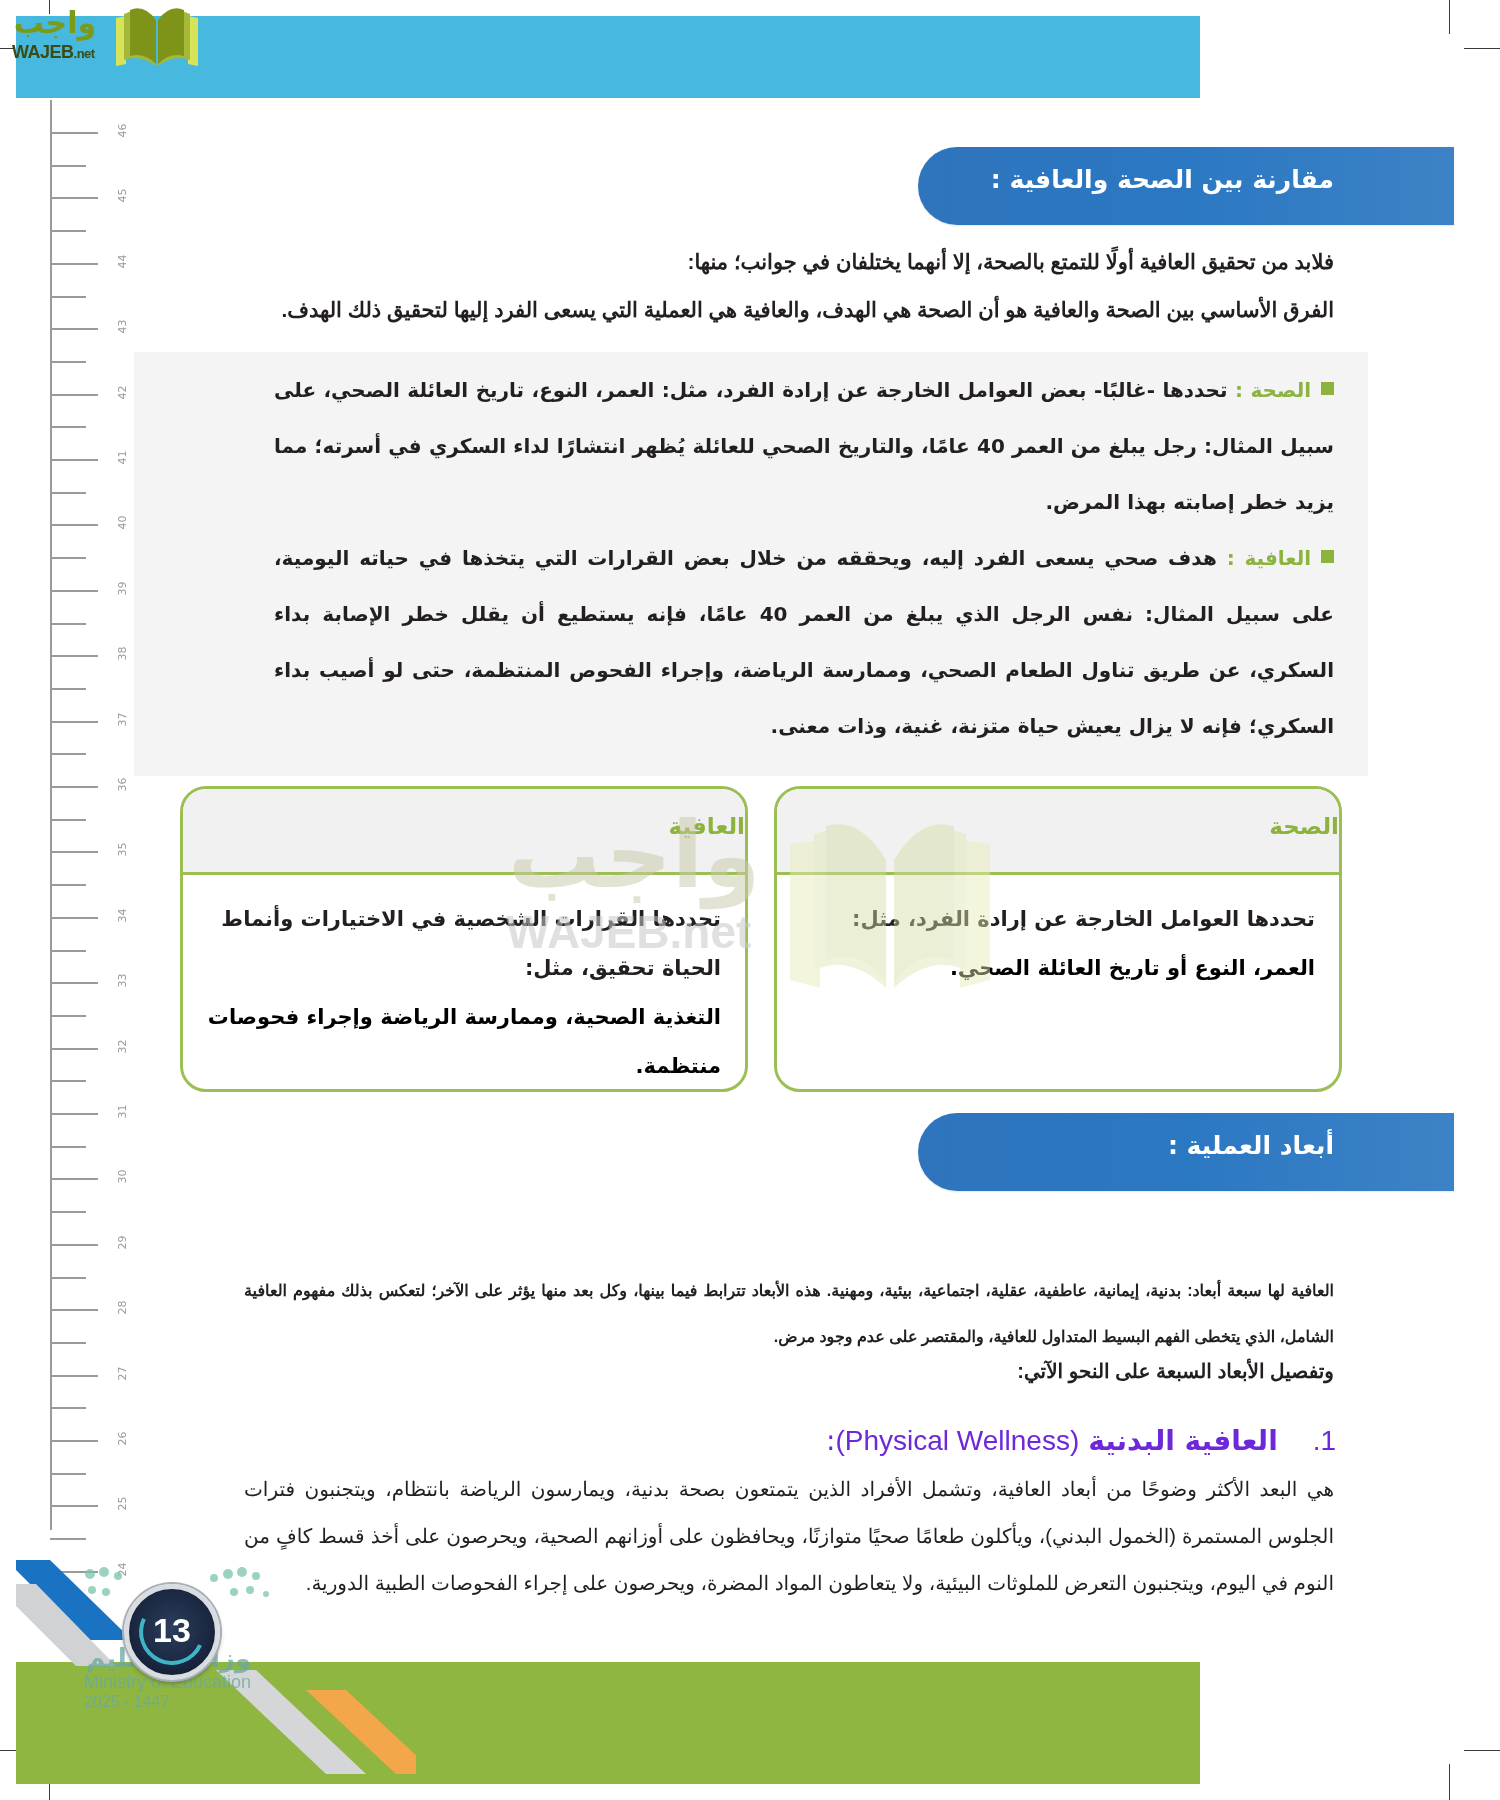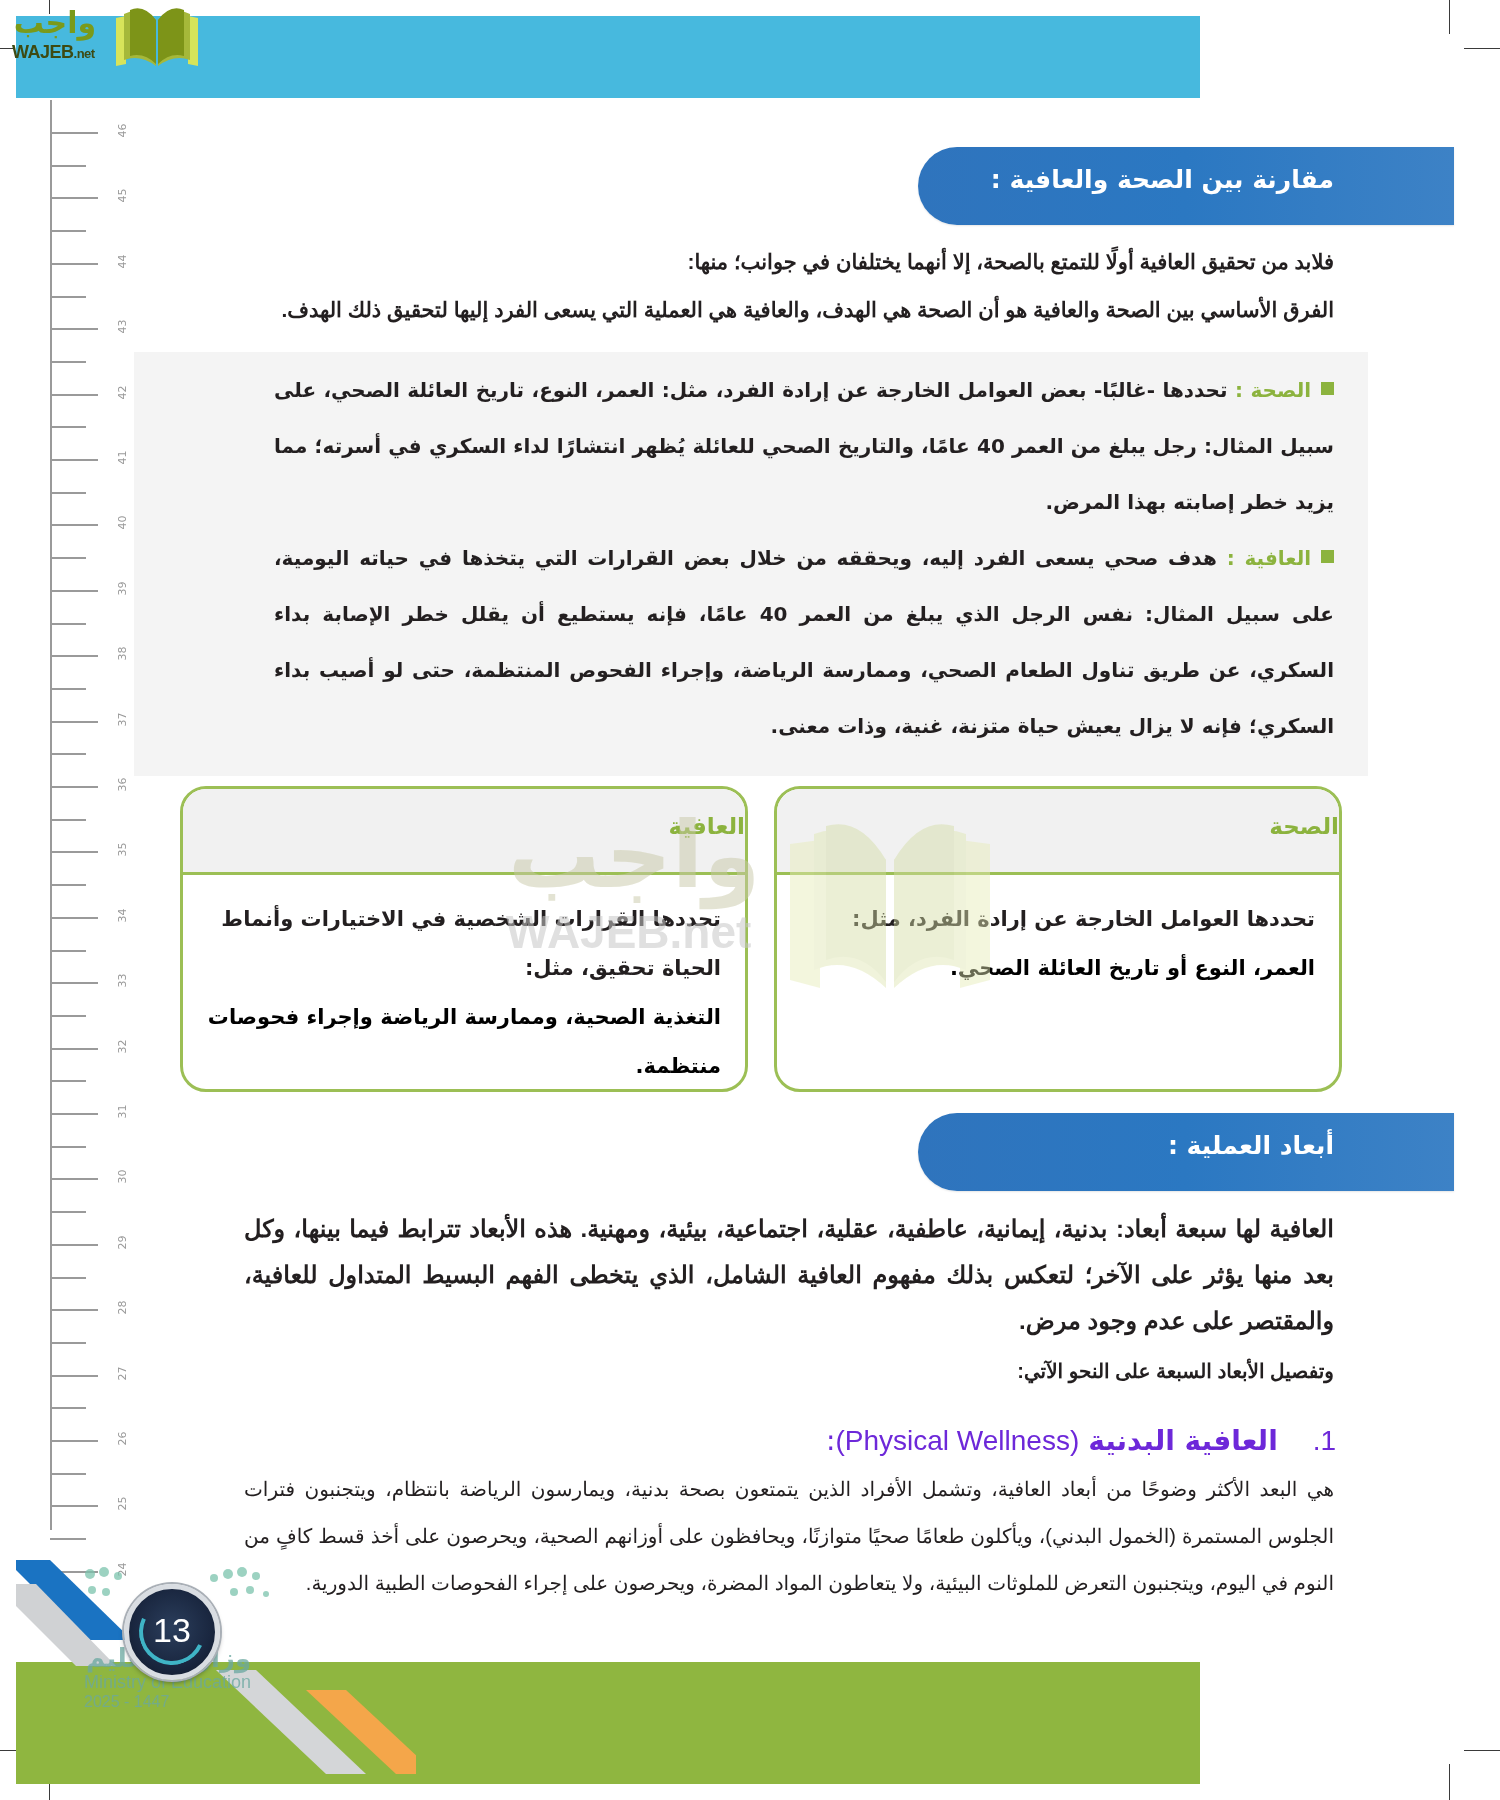--- a/index.html
+++ b/index.html
@@ -58,21 +58,21 @@
     .subhead { position: absolute; right: 164px; top: 1424px; direction: rtl; font-size: 28px; color: #6d28d9; white-space: nowrap; }
     .subhead .num { font-family: "Liberation Sans", sans-serif; margin-left: 26px; }
     .subhead .ar { font-weight: bold; }
     .subhead .en { font-family: "Liberation Sans", sans-serif; }
 
     
     .footer-green { position: absolute; left: 16px; top: 1662px; width: 1184px; height: 122px; background: #8fb640; }
     .footer-art { position: absolute; left: 16px; top: 1560px; }
     .badge { position: absolute; left: 124px; top: 1584px; width: 96px; height: 96px; border-radius: 50%; background: radial-gradient(circle at 50% 45%, #2b3e5c 0%, #1a2740 60%, #0e1626 100%); border: 5px solid #d9dde2; box-shadow: 0 0 0 2px #a9afb6, 0 3px 5px rgba(0,0,0,0.35); }
     .badge-arc { position: absolute; left: 10px; top: 10px; width: 66px; height: 66px; border-radius: 50%; border: 4px solid transparent; border-bottom-color: #3fb4c6; border-left-color: #3fb4c6; transform: rotate(-20deg); }
-    .badge-num { position: absolute; left: 0; top: 22px; width: 100%; text-align: center; font-family: "Liberation Sans", sans-serif; font-weight: normal; font-size: 34px; color: #ffffff; }
+    .badge-num { position: absolute; left: 0; top: 22px; width: 100%; text-align: center; font-family: "Liberation Sans", sans-serif; font-weight: bold; font-size: 34px; color: #ffffff; }
     .moe { position: absolute; left: 84px; top: 1644px; color: #6aa8a0; opacity: 0.75; }
     .moe-ar { font-size: 26px; direction: rtl; line-height: 28px; font-weight: bold; }
     .moe-en { font-family: "Liberation Sans", sans-serif; font-size: 18px; line-height: 20px; }
     .moe-year { font-family: "Liberation Sans", sans-serif; font-size: 16px; line-height: 20px; }
   </style>
 </head>
 <body>
 
 <div class="crop" style="left:49px;top:0;width:1px;height:14px;"></div>
 <div class="crop" style="left:0;top:48px;width:14px;height:1px;"></div>
@@ -222,21 +222,21 @@
   <path d="M36,6 Q70,-4 96,40 L96,162 Q70,128 36,140 Z" fill="#d3dca4"></path>
   <path d="M164,6 Q130,-4 104,40 L104,162 Q130,128 164,140 Z" fill="#d3dca4"></path>
 </svg>
 <div class="wm-text">واجب</div>
 <div class="wm-en"><span>WAJEB</span><span>.net</span></div>
 
 <div class="section-pill" style="top:1113px;">
   <span>أبعاد العملية :</span>
 </div>
 
-<div class="para para-narrow" style="right:166px; top:1206px; width:1090px; text-align:justify; text-align-last:right; font-size:24px;">
+<div class="para para-narrow" style="right:166px; top:1268px; width:1090px; text-align:justify; text-align-last:right; font-size:16px;">
   <span>العافية لها سبعة أبعاد: بدنية، إيمانية، عاطفية، عقلية، اجتماعية، بيئية، ومهنية. هذه الأبعاد تترابط فيما بينها، وكل بعد منها يؤثر على الآخر؛ لتعكس بذلك مفهوم العافية الشامل، الذي يتخطى الفهم البسيط المتداول للعافية، والمقتصر على عدم وجود مرض.</span>
 </div>
 <div class="para para-narrow" style="right:166px; top:1348px; width:1090px; font-size:20px;">وتفصيل الأبعاد السبعة على النحو الآتي:</div>
 
 <div class="subhead">
   <span class="num">1.</span>
   <span class="ar">العافية البدنية</span>
   <span class="en">(Physical Wellness)</span><span>:</span>
 </div>
 

